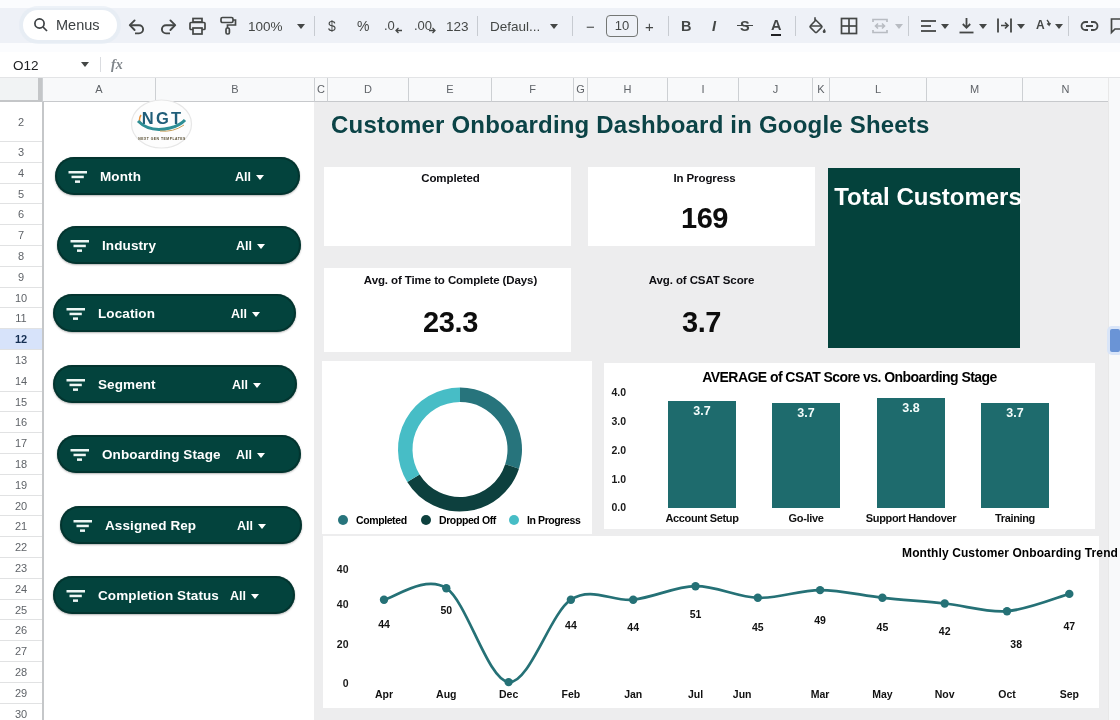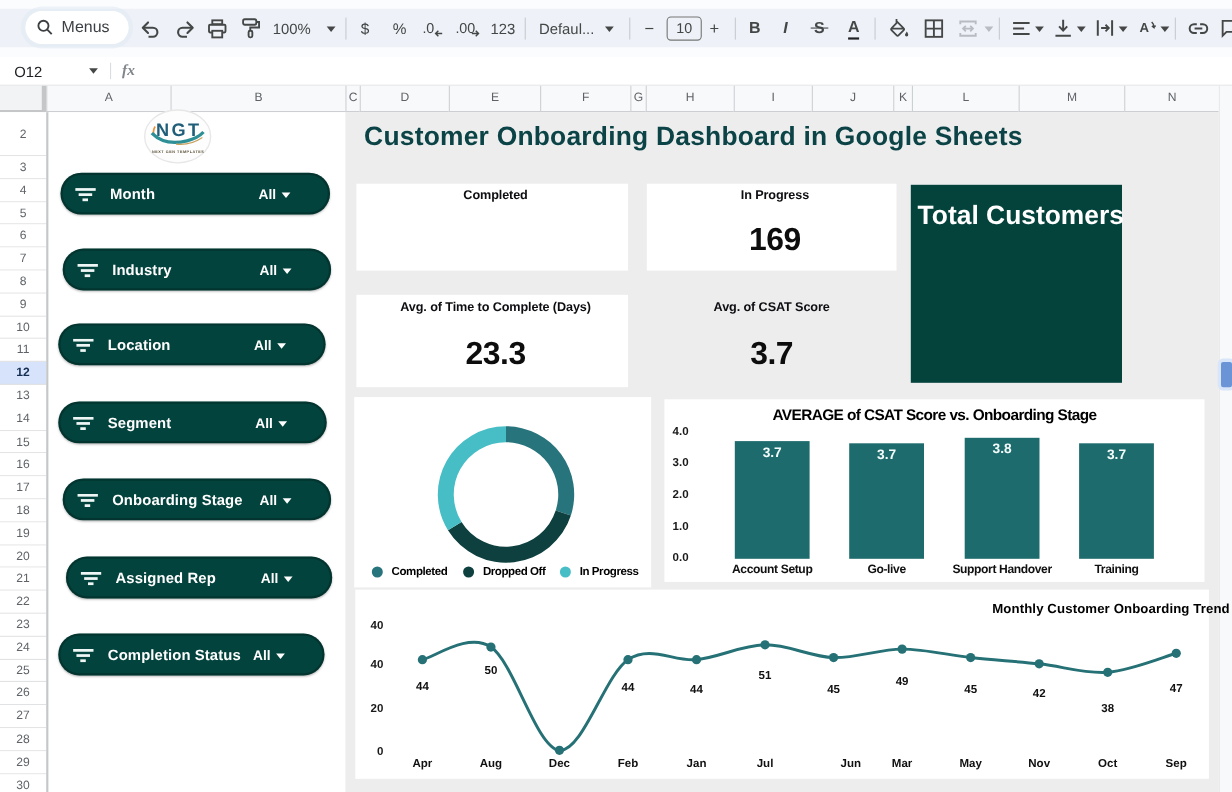--- a/index.html
+++ b/index.html
@@ -317,26 +317,26 @@
     </svg>
 <div class="abs" style="left:369.0px;top:618.3px;width:30px;text-align:center;font-size:10.5px;font-weight:bold;color:#111;">44</div>
 <div class="abs" style="left:431.3px;top:603.7px;width:30px;text-align:center;font-size:10.5px;font-weight:bold;color:#111;">50</div>
 <div class="abs" style="left:555.9px;top:619px;width:30px;text-align:center;font-size:10.5px;font-weight:bold;color:#111;">44</div>
 <div class="abs" style="left:618.2px;top:621px;width:30px;text-align:center;font-size:10.5px;font-weight:bold;color:#111;">44</div>
 <div class="abs" style="left:680.5px;top:607.5px;width:30px;text-align:center;font-size:10.5px;font-weight:bold;color:#111;">51</div>
 <div class="abs" style="left:742.8px;top:621px;width:30px;text-align:center;font-size:10.5px;font-weight:bold;color:#111;">45</div>
 <div class="abs" style="left:805.1px;top:613.5px;width:30px;text-align:center;font-size:10.5px;font-weight:bold;color:#111;">49</div>
 <div class="abs" style="left:867.4px;top:621px;width:30px;text-align:center;font-size:10.5px;font-weight:bold;color:#111;">45</div>
 <div class="abs" style="left:929.7px;top:625px;width:30px;text-align:center;font-size:10.5px;font-weight:bold;color:#111;">42</div>
-<div class="abs" style="left:992.0px;top:638px;width:30px;text-align:center;font-size:10.5px;font-weight:bold;color:#111;">38</div>
+<div class="abs" style="left:992.0px;top:638px;width:30px;text-align:right;font-size:10.5px;font-weight:bold;color:#111;">38</div>
 <div class="abs" style="left:1054.3px;top:620px;width:30px;text-align:center;font-size:10.5px;font-weight:bold;color:#111;">47</div>
 <div class="abs" style="left:359.0px;top:688px;width:50px;text-align:center;font-size:10.5px;font-weight:bold;color:#111;">Apr</div>
 <div class="abs" style="left:421.3px;top:688px;width:50px;text-align:center;font-size:10.5px;font-weight:bold;color:#111;">Aug</div>
 <div class="abs" style="left:483.6px;top:688px;width:50px;text-align:center;font-size:10.5px;font-weight:bold;color:#111;">Dec</div>
 <div class="abs" style="left:545.9px;top:688px;width:50px;text-align:center;font-size:10.5px;font-weight:bold;color:#111;">Feb</div>
 <div class="abs" style="left:608.2px;top:688px;width:50px;text-align:center;font-size:10.5px;font-weight:bold;color:#111;">Jan</div>
 <div class="abs" style="left:670.5px;top:688px;width:50px;text-align:center;font-size:10.5px;font-weight:bold;color:#111;">Jul</div>
-<div class="abs" style="left:732.8px;top:688px;width:50px;text-align:right;font-size:10.5px;font-weight:bold;color:#111;">Jun</div>
+<div class="abs" style="left:732.8px;top:688px;width:50px;text-align:left;font-size:10.5px;font-weight:bold;color:#111;">Jun</div>
 <div class="abs" style="left:795.1px;top:688px;width:50px;text-align:center;font-size:10.5px;font-weight:bold;color:#111;">Mar</div>
 <div class="abs" style="left:857.4px;top:688px;width:50px;text-align:center;font-size:10.5px;font-weight:bold;color:#111;">May</div>
 <div class="abs" style="left:919.7px;top:688px;width:50px;text-align:center;font-size:10.5px;font-weight:bold;color:#111;">Nov</div>
 <div class="abs" style="left:982.0px;top:688px;width:50px;text-align:center;font-size:10.5px;font-weight:bold;color:#111;">Oct</div>
 <div class="abs" style="left:1044.3px;top:688px;width:50px;text-align:center;font-size:10.5px;font-weight:bold;color:#111;">Sep</div>
 </div>
 </body></html>

